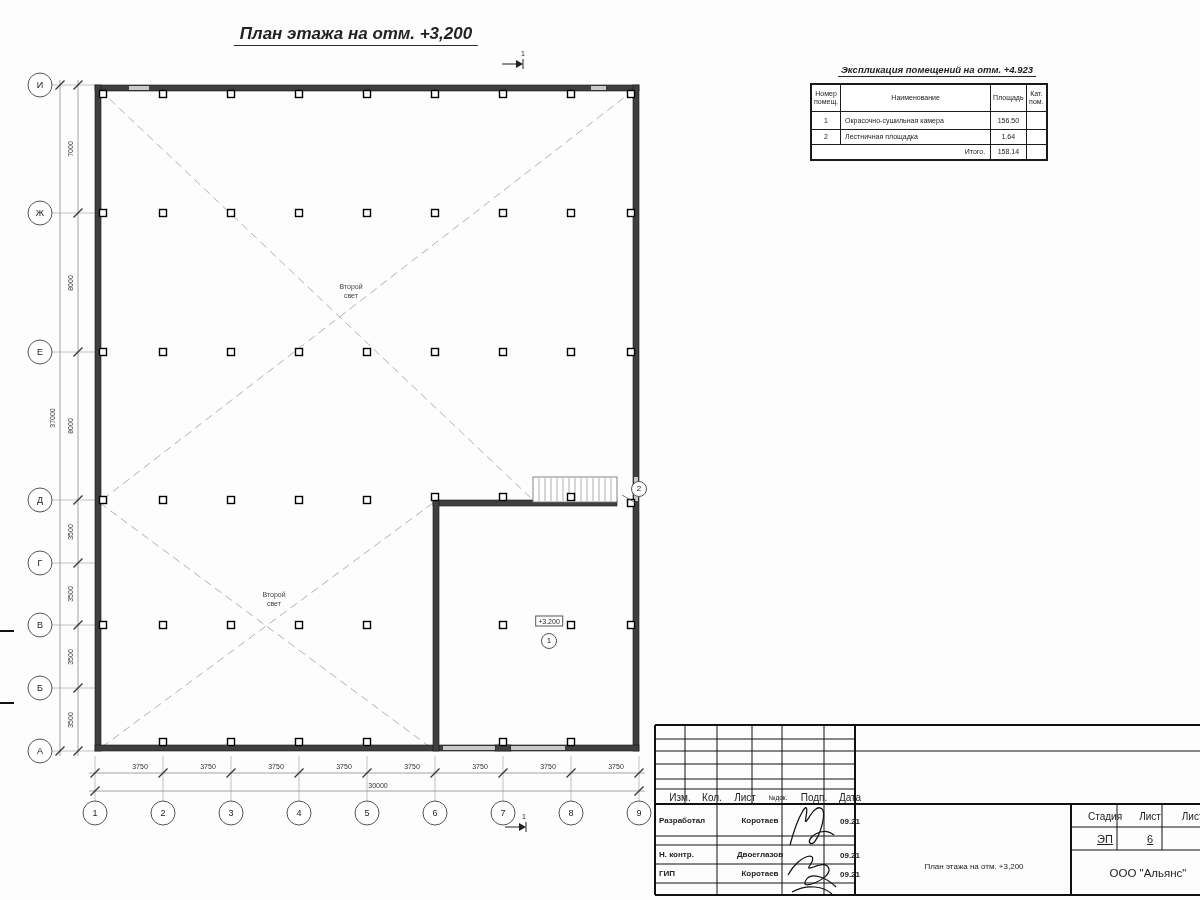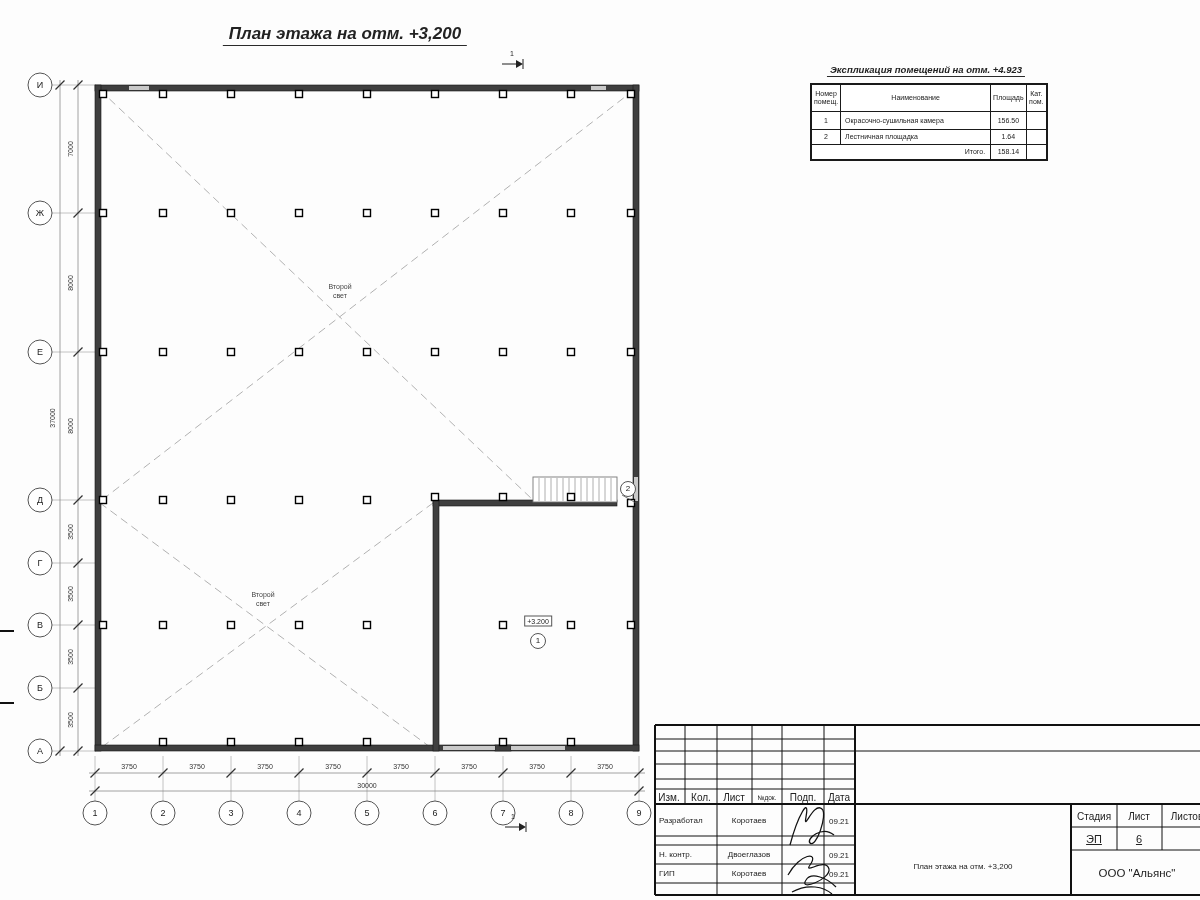--- a/index.html
+++ b/index.html
@@ -1,40 +1,40 @@
 <!DOCTYPE html>
 <html><head>
 <meta charset="utf-8">
 <style>
   html,body{margin:0;padding:0;}
   body{width:1200px;height:900px;position:relative;overflow:hidden;background:#fdfdfd;
        font-family:"Liberation Sans", sans-serif;color:#222;}
   .abs{position:absolute;}
-  .ctr{transform:translate(-50%,-50%);white-space:nowrap;}
+  .ctr{transform:translate(-50%,-50%);white-space:nowrap;margin-left:11px;}
   .vctr{transform:translateY(-50%);white-space:nowrap;}
   #main-title{font-size:17px;font-weight:bold;font-style:italic;border-bottom:1.5px solid #2a2a2a;padding:0 6px 2px 6px;}
   #expl-title{font-size:9.5px;font-style:italic;font-weight:bold;border-bottom:1px solid #2a2a2a;padding:0 3px 1px 3px;}
   .dim-label{font-size:7px;color:#333;}
   .dim-v{transform:translate(-50%,-50%) rotate(-90deg);white-space:nowrap;}
   .void-label{font-size:7px;color:#444;text-align:center;white-space:pre-line;line-height:1.25;}
   .level-box{font-size:7px;border:1px solid #555;background:#fff;padding:0 2px;line-height:9px;}
   .tag-circle{width:14px;height:14px;border:1px solid #555;border-radius:50%;background:#fff;
               font-size:8px;line-height:14px;text-align:center;}
   .sect-label{font-size:7px;color:#222;}
   
   #expl-table{border-collapse:collapse;background:#fff;}
   #expl-table td{border:1px solid #1a1a1a;font-size:7px;padding:0 2px;text-align:center;vertical-align:middle;}
   #expl-table .hd{white-space:pre-line;line-height:1.15;}
   #expl-table .nm{text-align:left;padding-left:4px;}
   #expl-table .tot{text-align:right;padding-right:5px;}
   #expl-table{border:2px solid #1a1a1a;}
   
   .tb-t{font-size:10px;}
   .tb-small{font-size:6.5px;}
-  .tb-row{font-size:8px;}
+  .tb-row{font-size:8px;font-weight:bold;}
   .tb-stage{font-size:10px;}
   .tb-val{font-size:11px;text-decoration:underline;}
   .tb-doc{font-size:8px;}
   .tb-co{font-size:11.5px;}
   .fold-mark{height:2px;background:#111;left:0;width:14px;}
 </style>
 </head>
 <body>
 
 <svg id="plan-svg" class="abs" style="left:0;top:0" width="1200" height="900">

